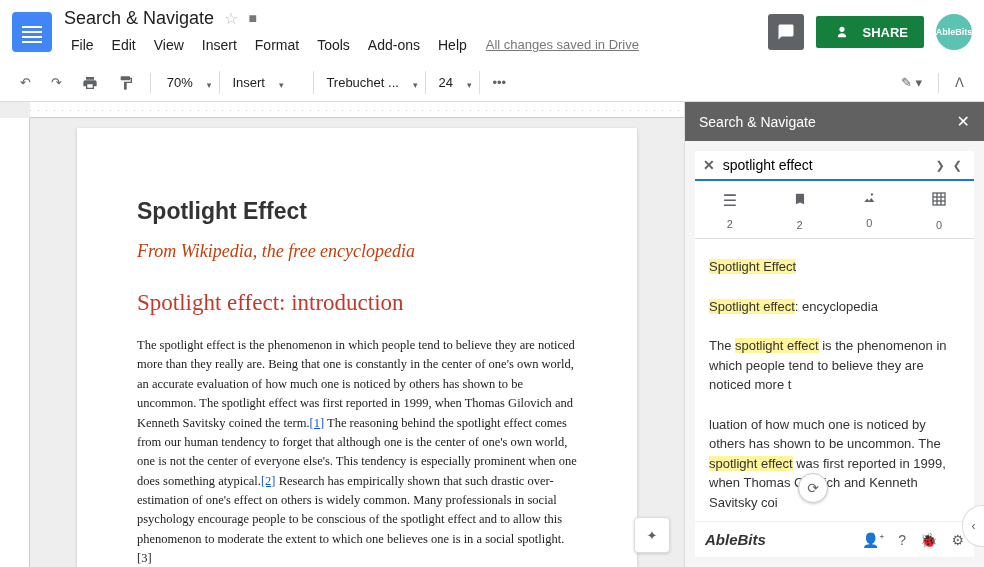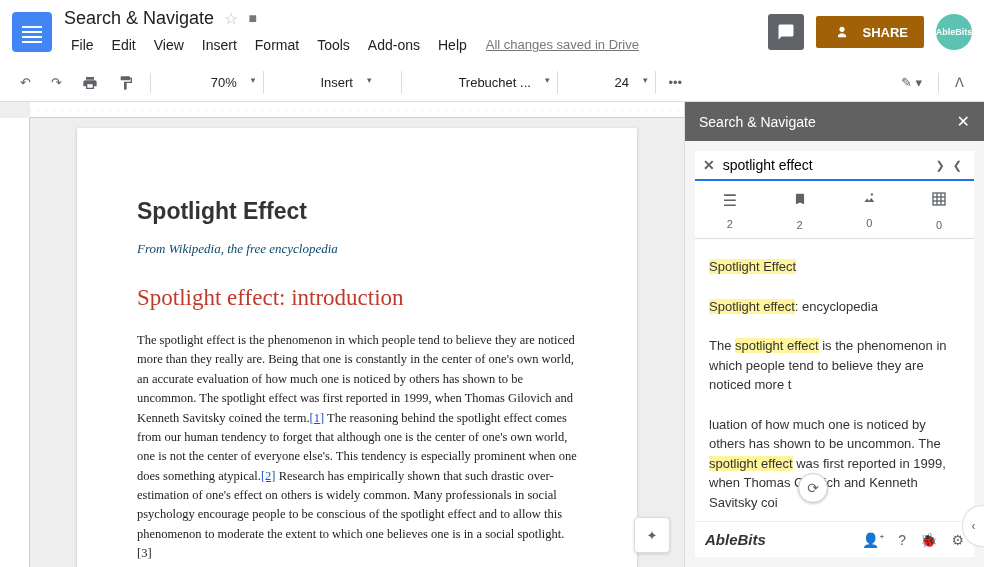--- a/index.html
+++ b/index.html
@@ -10,39 +10,39 @@
 .title-area { flex: 1; }
 .doc-title { font-size: 18px; color: #202124; display: flex; align-items: center; gap: 10px; }
 .star-icon { color: #bbb; font-size: 16px; cursor: pointer; }
 .folder-icon { color: #777; font-size: 14px; cursor: pointer; }
 .menu-bar { display: flex; gap: 4px; font-size: 14px; color: #202124; margin-top: 4px; align-items: center; }
 .menu-item { padding: 4px 7px; cursor: pointer; }
 .menu-status { margin-left: 8px; color: #777; text-decoration: underline; font-size: 13px; }
 .header-right { display: flex; align-items: center; gap: 12px; }
 .comment-icon { width: 36px; height: 36px; background: #5f6368; border-radius: 3px; display: flex; align-items: center; justify-content: center; cursor: pointer; }
 .comment-icon svg { fill: #fff; }
-.share-btn { background: #a16207; color: #fff; padding: 8px 16px; border-radius: 2px; font-weight: bold; font-size: 13px; display: flex; align-items: center; gap: 14px; cursor: pointer; }
+.share-btn { background: #15803d; color: #fff; padding: 8px 16px; border-radius: 2px; font-weight: bold; font-size: 13px; display: flex; align-items: center; gap: 14px; cursor: pointer; }
 .share-btn svg { fill: #fff; }
 .avatar { width: 36px; height: 36px; border-radius: 50%; background: #5cc2b1; color: #fff; display: flex; align-items: center; justify-content: center; font-size: 9px; font-weight: bold; cursor: pointer; }
 .toolbar { display: flex; align-items: center; padding: 4px 12px; border-bottom: 1px solid #dadce0; gap: 4px; height: 38px; }
 .tb-btn { padding: 6px 8px; cursor: pointer; color: #5f6368; display: flex; align-items: center; }
 .tb-sep { width: 1px; height: 20px; background: #dadce0; margin: 0 4px; }
-.tb-select { padding: 4px 8px; font-size: 13px; color: #202124; display: flex; align-items: flex-start; gap: 14px; cursor: pointer; border-right: 1px solid #dadce0; margin-left: 44px; }
+.tb-select { padding: 4px 8px; font-size: 13px; color: #202124; display: flex; align-items: flex-end; gap: 14px; cursor: pointer; border-right: 1px solid #dadce0; }
 .tb-select::after { content: '▾'; font-size: 9px; color: #5f6368; }
 .tb-more { color: #5f6368; cursor: pointer; padding: 4px 8px; }
 .tb-spacer { flex: 1; }
 .main-area { display: flex; height: calc(567px - 64px - 38px); }
 .doc-pane { flex: 1; background: #eee; position: relative; overflow: hidden; }
 .ruler-h { height: 16px; background: #fff; border-bottom: 1px solid #ccc; position: relative; margin-left: 30px; }
 .ruler-h::before { content: ''; position: absolute; left: 0; right: 0; top: 50%; height: 1px; background: repeating-linear-gradient(to right, #ccc 0, #ccc 1px, transparent 1px, transparent 8px); }
 .ruler-v { width: 30px; position: absolute; left: 0; top: 16px; bottom: 0; background: #fff; border-right: 1px solid #ccc; }
 .doc-scroll { position: absolute; left: 30px; right: 0; top: 16px; bottom: 0; overflow: auto; }
 .page { background: #fff; width: 560px; margin: 10px auto 20px; padding: 70px 60px; box-shadow: 0 1px 3px rgba(0,0,0,0.2); font-family: "Trebuchet MS", sans-serif; }
 .page h1 { font-size: 23px; font-weight: bold; color: #333; margin-bottom: 16px; }
-.page .subtitle { font-style: italic; font-size: 13px; font-family: Georgia, serif; color: #0c4a6e; margin-bottom: 28px; }
+.page .subtitle { font-style: italic; font-size: 18px; font-family: Georgia, serif; color: #c2410c; margin-bottom: 28px; }
 .page h2 { color: #c0392b; font-size: 23px; font-weight: normal; font-family: Georgia, serif; margin-bottom: 20px; }
 .page .body-text { font-size: 12.5px; line-height: 1.55; font-family: Georgia, serif; color: #222; margin-bottom: 20px; }
 .page .body-text a { color: #1155cc; text-decoration: underline; }
 .explore-btn { position: absolute; right: 14px; bottom: 14px; width: 36px; height: 36px; background: #fff; border: 1px solid #dadce0; border-radius: 4px; display: flex; align-items: center; justify-content: center; cursor: pointer; color: #5f6368; box-shadow: 0 1px 3px rgba(0,0,0,.15); }
 .sidebar { width: 300px; background: #f5f5f5; border-left: 1px solid #dadce0; display: flex; flex-direction: column; }
 .sidebar-header { background: #616161; color: #fff; padding: 10px 14px; display: flex; justify-content: space-between; align-items: center; font-size: 14px; font-weight: 500; }
 .close-btn { cursor: pointer; font-size: 16px; }
 .search-row { background: #fff; margin: 10px 10px 0; padding: 6px 8px; display: flex; align-items: center; border-bottom: 2px solid #1a73e8; }
 .search-row .clr { cursor: pointer; margin-right: 8px; font-size: 14px; color: #5f6368; font-weight: bold; }
 .search-row input { flex: 1; border: none; outline: none; font-size: 14px; }

